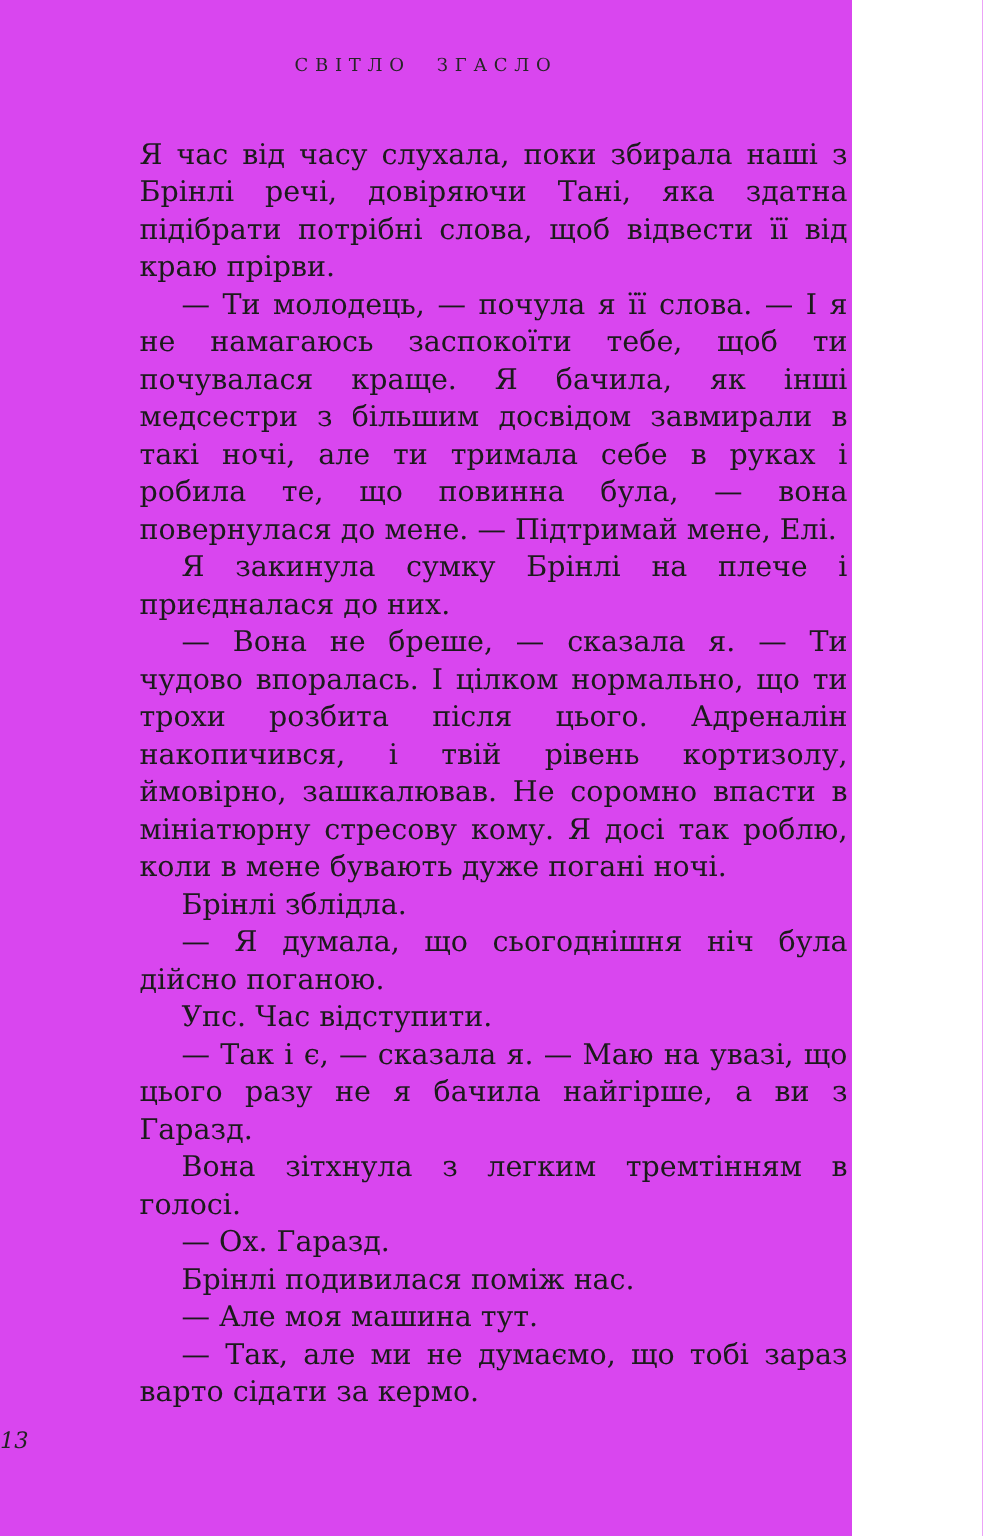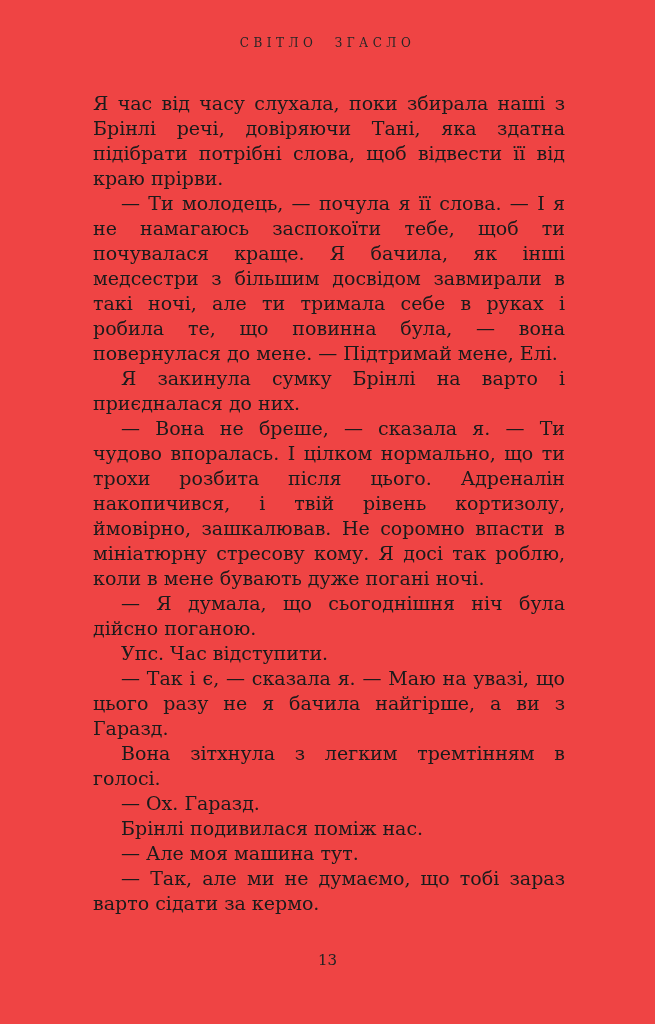--- a/index.html
+++ b/index.html
@@ -7,23 +7,23 @@
     padding: 0;
   }
   body {
     width: 655px;
     height: 1024px;
     background: #ffffff;
     font-family: "DejaVu Serif", "Liberation Serif", serif;
   }
   .book-page {
     position: relative;
-    width: 655px;
+    width: 568px;
     height: 1024px;
-    background: #ef4444;
+    background: #d946ef;
     overflow: hidden;
     color: #1c1c1c;
   }
   .running-header {
     position: absolute;
     top: 36px;
     left: 0;
     width: 100%;
     text-align: center;
     font-size: 12px;
@@ -47,36 +47,37 @@
     padding: 0;
   }
   .para.indent {
     text-indent: 28px;
   }
   .page-number {
     position: absolute;
     top: 951px;
     left: 0;
     width: 100%;
-    text-align: center;
     font-size: 15px;
     color: #232323;
+    font-style: italic;
   }
 </style>
 </head>
 <body>
 
 <div class="book-page">
   <div class="running-header">СВІТЛО ЗГАСЛО</div>
 
   <div class="text-block">
       <p class="para">Я час від часу слухала, поки збирала наші з Брінлі речі, довіряючи Тані, яка здатна підібрати потрібні слова, щоб відвести її від краю прірви.</p>
       <p class="para indent">— Ти молодець, — почула я її слова. — І я не намагаюсь заспокоїти тебе, щоб ти почувалася краще. Я бачила, як інші медсестри з більшим досвідом завмирали в такі ночі, але ти тримала себе в руках і робила те, що повинна була, — вона повернулася до мене. — Підтримай мене, Елі.</p>
-      <p class="para indent">Я закинула сумку Брінлі на варто і приєдналася до них.</p>
+      <p class="para indent">Я закинула сумку Брінлі на плече і приєдналася до них.</p>
       <p class="para indent">— Вона не бреше, — сказала я. — Ти чудово впоралась. І цілком нормально, що ти трохи розбита після цього. Адреналін накопичився, і твій рівень кортизолу, ймовірно, зашкалював. Не соромно впасти в мініатюрну стресову кому. Я досі так роблю, коли в мене бувають дуже погані ночі.</p>
+      <p class="para indent">Брінлі зблідла.</p>
       <p class="para indent">— Я думала, що сьогоднішня ніч була дійсно поганою.</p>
       <p class="para indent">Упс. Час відступити.</p>
       <p class="para indent">— Так і є, — сказала я. — Маю на увазі, що цього разу не я бачила найгірше, а ви з Гаразд.</p>
       <p class="para indent">Вона зітхнула з легким тремтінням в голосі.</p>
       <p class="para indent">— Ох. Гаразд.</p>
       <p class="para indent">Брінлі подивилася поміж нас.</p>
       <p class="para indent">— Але моя машина тут.</p>
       <p class="para indent">— Так, але ми не думаємо, що тобі зараз варто сідати за кермо.</p>
     </div>
 

